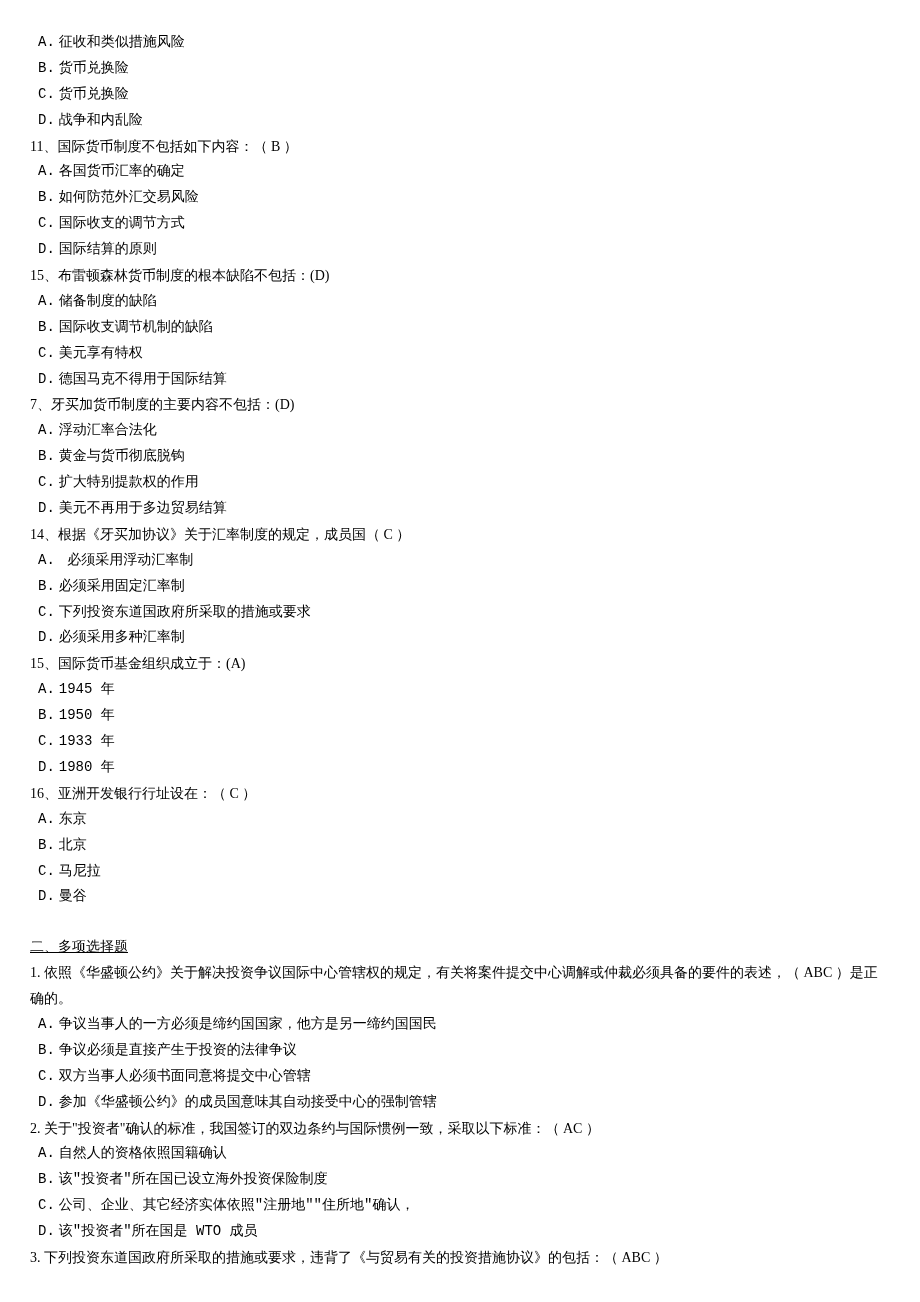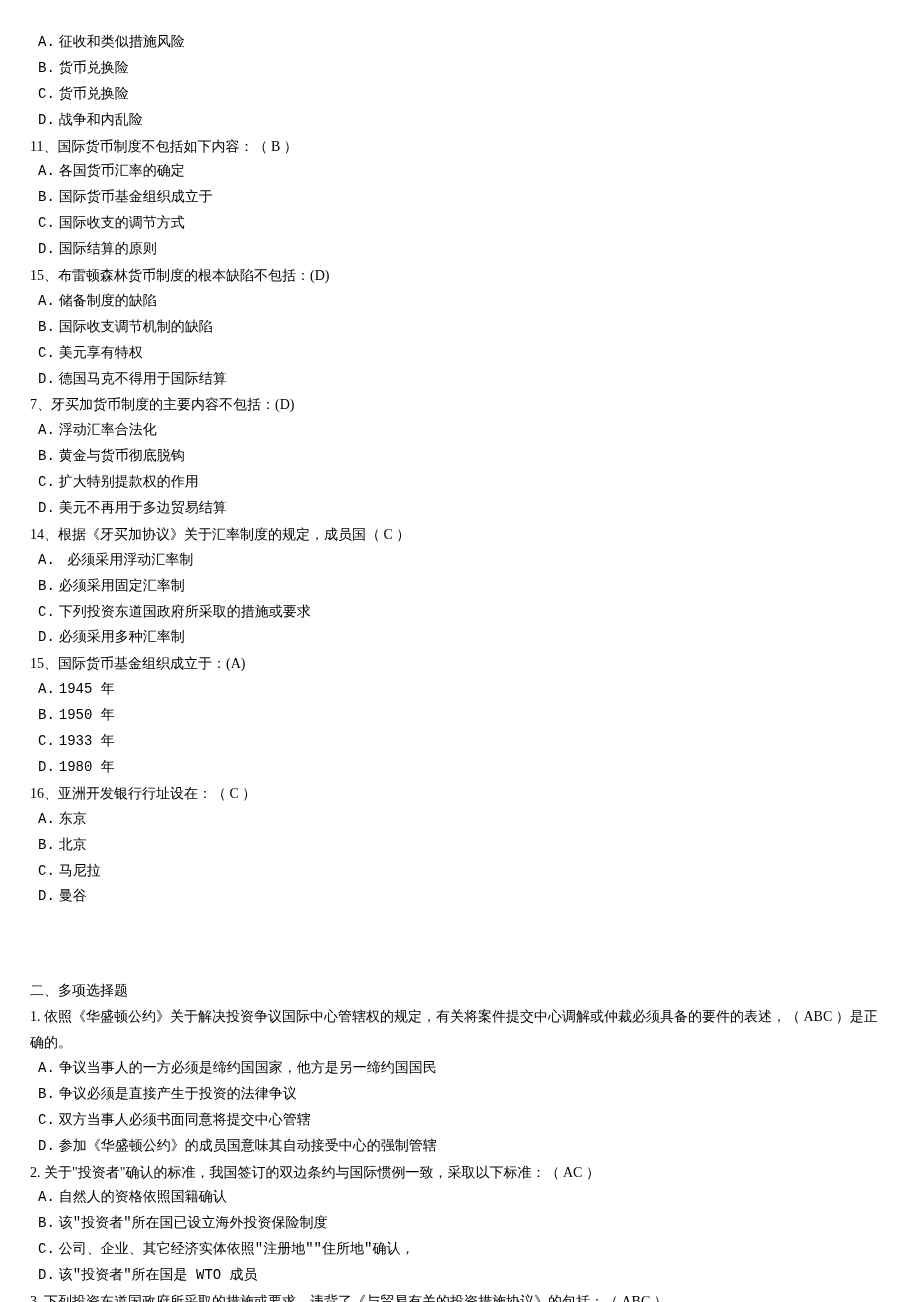--- a/index.html
+++ b/index.html
@@ -22,22 +22,23 @@
     }
     .option-letter {
       display: inline-block;
       margin-right: 4px;
     }
     .question {
       padding-left: 0;
       font-family: Liberation Serif, serif;
     }
     .section-title {
-      margin-top: 68px;
+      margin-top: 24px;
       margin-bottom: 0;
+      text-decoration: underline;
     }
     .wrapped-question {
       padding-left: 0;
     }
   </style>
 </head>
 <body>
 
 <div class="option">
   <span class="option-letter">A.</span><span>征收和类似措施风险</span>
@@ -50,21 +51,21 @@
 </div>
 <div class="option">
   <span class="option-letter">D.</span><span>战争和内乱险</span>
 </div>
 
 <div class="question">11、国际货币制度不包括如下内容：（ B ）</div>
 <div class="option">
   <span class="option-letter">A.</span><span>各国货币汇率的确定</span>
 </div>
 <div class="option">
-  <span class="option-letter">B.</span><span>国际货币基金组织成立于</span>
+  <span class="option-letter">B.</span><span>如何防范外汇交易风险</span>
 </div>
 <div class="option">
   <span class="option-letter">C.</span><span>国际收支的调节方式</span>
 </div>
 <div class="option">
   <span class="option-letter">D.</span><span>国际结算的原则</span>
 </div>
 
 <div class="question">15、布雷顿森林货币制度的根本缺陷不包括：(D)</div>
 <div class="option">

